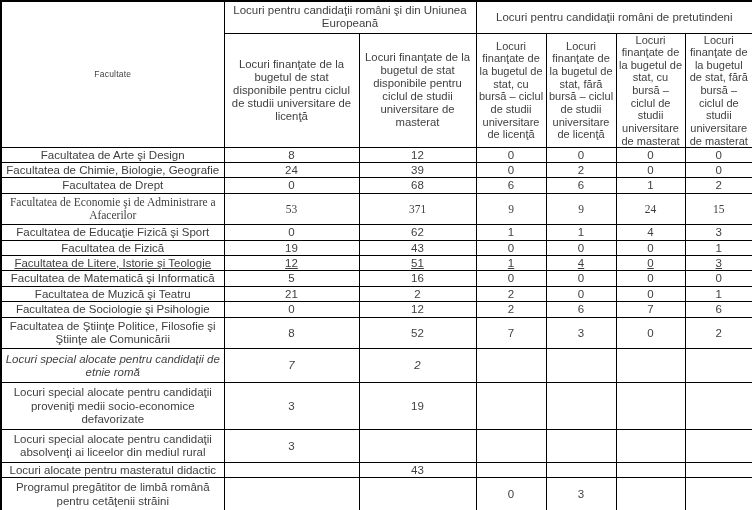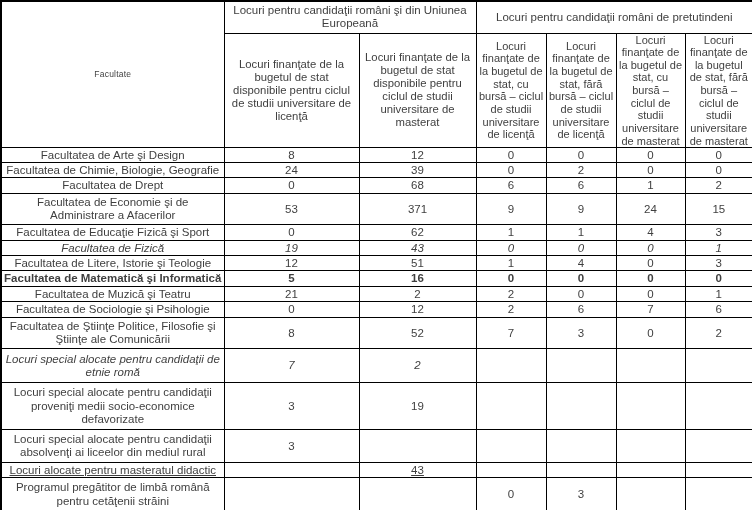--- a/index.html
+++ b/index.html
@@ -108,57 +108,57 @@
         </tr>
         <tr style="height: 16px; margin-left: 20px;">
           <td class="row-label">Facultatea de Drept</td>
           <td class="cell-val">0</td>
           <td class="cell-val">68</td>
           <td class="cell-val">6</td>
           <td class="cell-val">6</td>
           <td class="cell-val">1</td>
           <td class="cell-val">2</td>
         </tr>
-        <tr style="height: 31px;">
+        <tr style="height: 31px; font-family: Liberation Serif, serif;">
           <td class="row-label">Facultatea de Economie şi de Administrare a Afacerilor</td>
           <td class="cell-val">53</td>
           <td class="cell-val">371</td>
           <td class="cell-val">9</td>
           <td class="cell-val">9</td>
           <td class="cell-val">24</td>
           <td class="cell-val">15</td>
         </tr>
         <tr style="height: 16px; padding-left: 14px;">
           <td class="row-label">Facultatea de Educaţie Fizică şi Sport</td>
           <td class="cell-val">0</td>
           <td class="cell-val">62</td>
           <td class="cell-val">1</td>
           <td class="cell-val">1</td>
           <td class="cell-val">4</td>
           <td class="cell-val">3</td>
         </tr>
-        <tr style="height: 15px; font-style: italic;">
+        <tr style="height: 15px;">
           <td class="row-label">Facultatea de Fizică</td>
           <td class="cell-val">19</td>
           <td class="cell-val">43</td>
           <td class="cell-val">0</td>
           <td class="cell-val">0</td>
           <td class="cell-val">0</td>
           <td class="cell-val">1</td>
         </tr>
-        <tr style="height: 15px;">
+        <tr style="height: 15px; text-decoration: underline;">
           <td class="row-label">Facultatea de Litere, Istorie şi Teologie</td>
           <td class="cell-val">12</td>
           <td class="cell-val">51</td>
           <td class="cell-val">1</td>
           <td class="cell-val">4</td>
           <td class="cell-val">0</td>
           <td class="cell-val">3</td>
         </tr>
-        <tr style="height: 16px; font-weight: bold;">
+        <tr style="height: 16px;">
           <td class="row-label">Facultatea de Matematică şi Informatică</td>
           <td class="cell-val">5</td>
           <td class="cell-val">16</td>
           <td class="cell-val">0</td>
           <td class="cell-val">0</td>
           <td class="cell-val">0</td>
           <td class="cell-val">0</td>
         </tr>
         <tr style="height: 15px;">
           <td class="row-label">Facultatea de Muzică şi Teatru</td>
@@ -207,21 +207,21 @@
         </tr>
         <tr style="height: 33px;">
           <td class="row-label">Locuri special alocate pentru candidaţii absolvenţi ai liceelor din mediul rural</td>
           <td class="cell-val">3</td>
           <td class="cell-val"></td>
           <td class="cell-val"></td>
           <td class="cell-val"></td>
           <td class="cell-val"></td>
           <td class="cell-val"></td>
         </tr>
-        <tr style="height: 15px; text-decoration: underline;">
+        <tr style="height: 15px;">
           <td class="row-label">Locuri alocate pentru masteratul didactic</td>
           <td class="cell-val"></td>
           <td class="cell-val">43</td>
           <td class="cell-val"></td>
           <td class="cell-val"></td>
           <td class="cell-val"></td>
           <td class="cell-val"></td>
         </tr>
         <tr style="height: 34px; margin-left: 11px;">
           <td class="row-label">Programul pregătitor de limbă română pentru cetăţenii străini</td>

